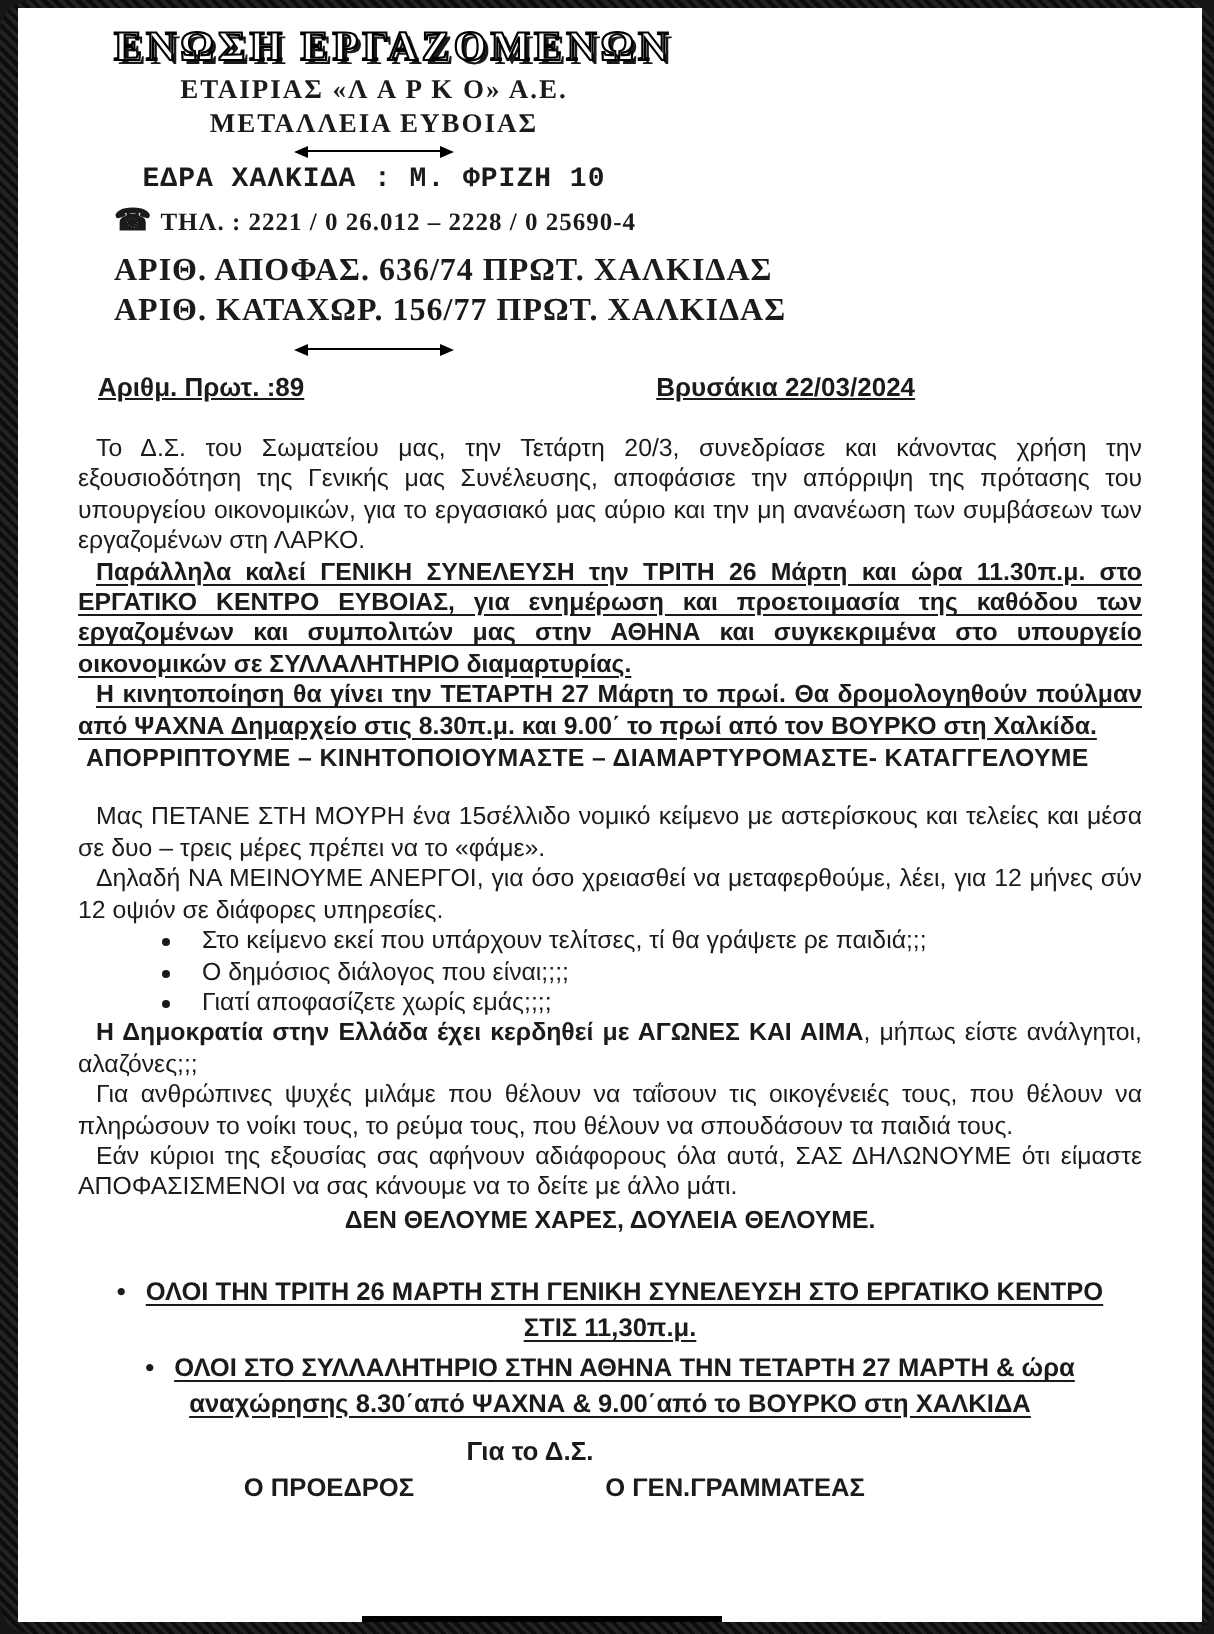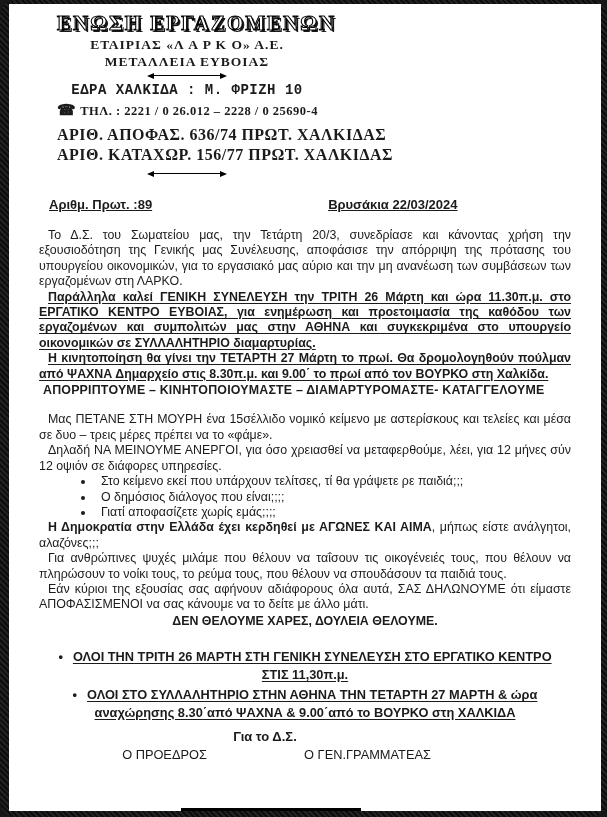--- a/index.html
+++ b/index.html
@@ -62,21 +62,21 @@
     letter-spacing:.5px;margin-top:3px;white-space:nowrap;
   }
   .phone-row .ph{font-size:15px;margin-right:4px;}
   .reg{
     font-family:"Liberation Serif",serif;font-weight:bold;font-size:16px;
     letter-spacing:.5px;margin-top:2px;white-space:nowrap;
   }
   .reg.first{margin-top:7px;}
   
   .meta-row{
-    display:flex;margin-top:20px;font-weight:bold;font-size:13px;
+    display:flex;margin-top:8px;font-weight:bold;font-size:13px;
   }
   .meta-row .proto{margin-left:10px;text-decoration:underline;}
   .meta-row .date{margin-left:176px;text-decoration:underline;}
   
   .main-title{
     margin:14px auto 0 auto;max-width:510px;
     text-align:center;font-weight:bold;font-size:17.5px;
     line-height:28px;text-decoration:underline;text-underline-offset:3px;
   }
   
@@ -90,21 +90,21 @@
   ul.qlist{margin:0 0 0 40px;padding:0 0 0 16px;}
   ul.qlist li{margin:0;padding-left:6px;}
   .center-slogan{font-weight:bold;text-align:center;margin-top:1px;}
   
   .calls{margin-top:19px;font-size:12.8px;line-height:17.5px;}
   .call{ text-align:center;font-weight:bold;margin:0 10px 3px 10px;}
   .call .txt{text-decoration:underline;text-underline-offset:2px;}
   .call .dot{margin-right:10px;text-decoration:none;}
   
   .for-board{font-weight:bold;font-size:13px;text-align:center;padding-right:80px;margin-top:8px;}
-  .sig-row{display:flex;font-weight:normal;font-size:12.8px;}
+  .sig-row{display:flex;font-weight:bold;font-size:12.8px;}
   .sig-row.titles{margin-top:3px;}
   .sig-col1{width:215px;margin-left:18px;text-align:center;}
   .sig-col2{width:215px;margin-left:-12px;text-align:center;}
   .bottom-line{
     position:absolute;left:172px;bottom:0;width:180px;height:3px;background:#000;
   }
 </style>
 </head>
 <body>
 

